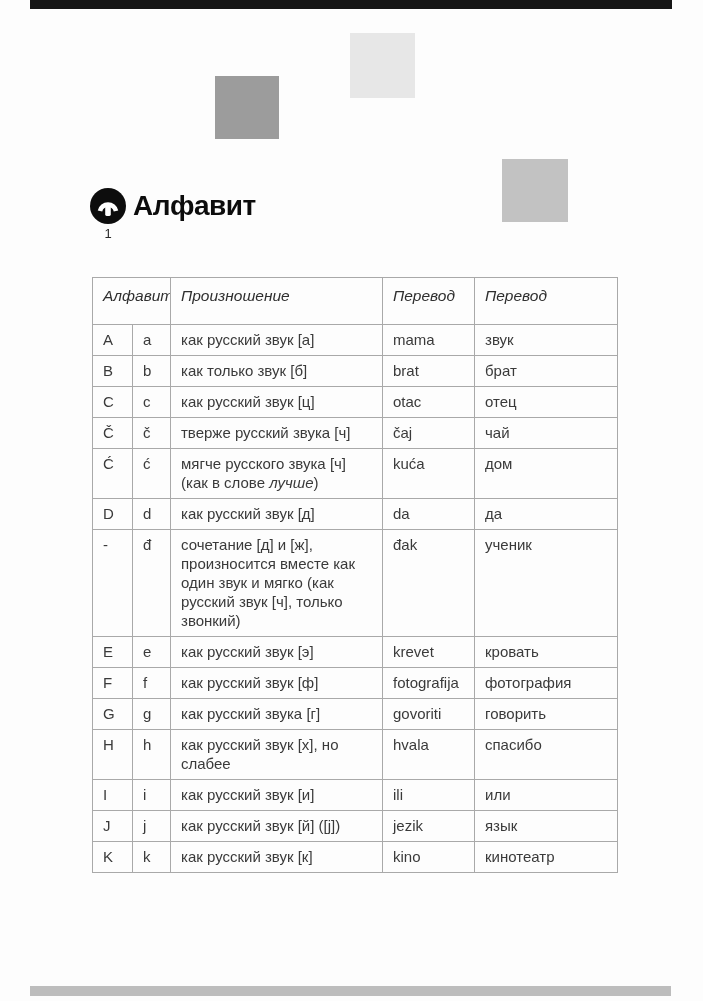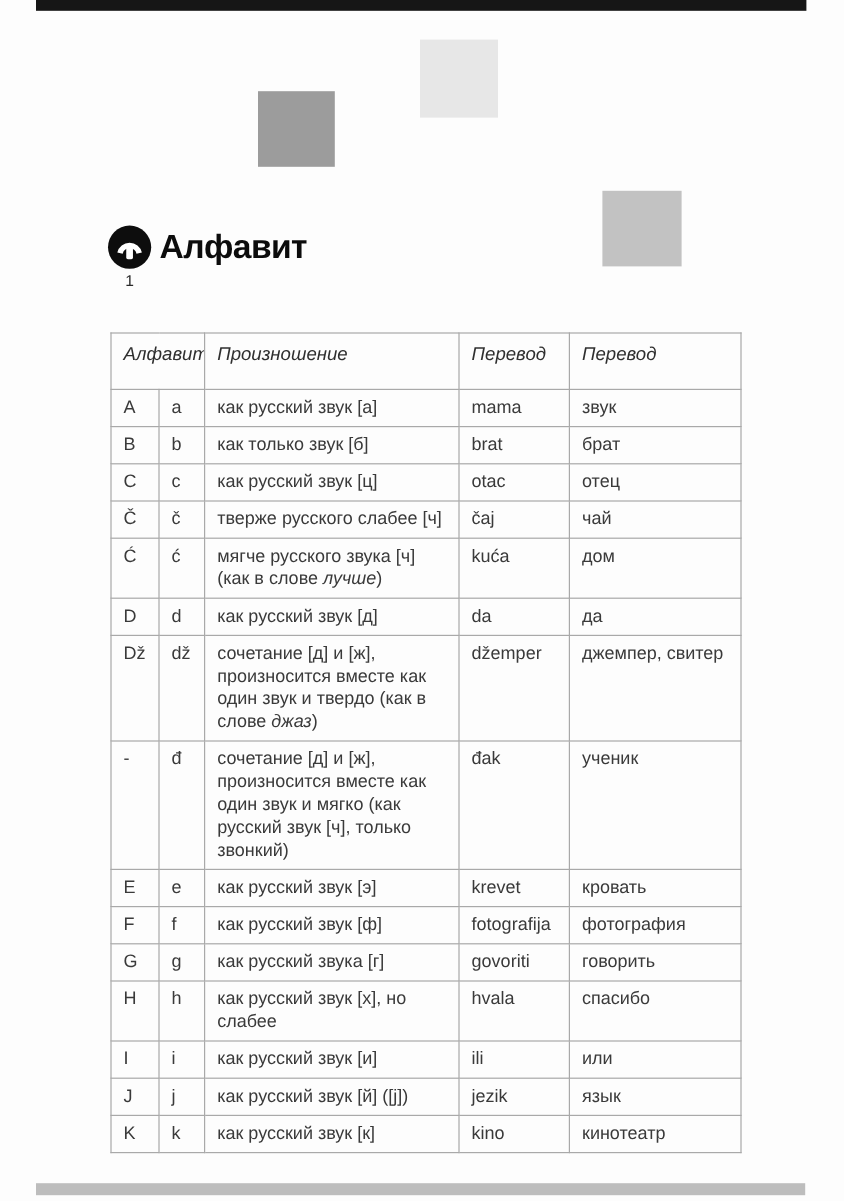--- a/index.html
+++ b/index.html
@@ -100,44 +100,37 @@
         <tr>
           <td><span>C</span></td>
           <td><span>c</span></td>
           <td><span>как русский звук [ц]</span></td>
           <td><span>otac</span></td>
           <td><span>отец</span></td>
         </tr>
         <tr>
           <td><span>Č</span></td>
           <td><span>č</span></td>
-          <td><span>тверже русского слабее [ч]</span></td>
+          <td><span>тверже русский звука [ч]</span></td>
           <td><span>čaj</span></td>
           <td><span>чай</span></td>
         </tr>
         <tr>
           <td><span>Ć</span></td>
           <td><span>ć</span></td>
           <td><span>мягче русского звука [ч] (как в слове </span><em>лучше</em><span>)</span></td>
           <td><span>kuća</span></td>
           <td><span>дом</span></td>
         </tr>
         <tr>
           <td><span>D</span></td>
           <td><span>d</span></td>
           <td><span>как русский звук [д]</span></td>
           <td><span>da</span></td>
           <td><span>да</span></td>
-        </tr>
-        <tr>
-          <td><span>Dž</span></td>
-          <td><span>dž</span></td>
-          <td><span>сочетание [д] и [ж], произносится вместе как один звук и твердо (как в слове </span><em>джаз</em><span>)</span></td>
-          <td><span>džemper</span></td>
-          <td><span>джемпер, свитер</span></td>
         </tr>
         <tr>
           <td><span>-</span></td>
           <td><span>đ</span></td>
           <td><span>сочетание [д] и [ж], произносится вместе как один звук и мягко (как русский звук [ч], только звонкий)</span></td>
           <td><span>đak</span></td>
           <td><span>ученик</span></td>
         </tr>
         <tr>
           <td><span>E</span></td>

